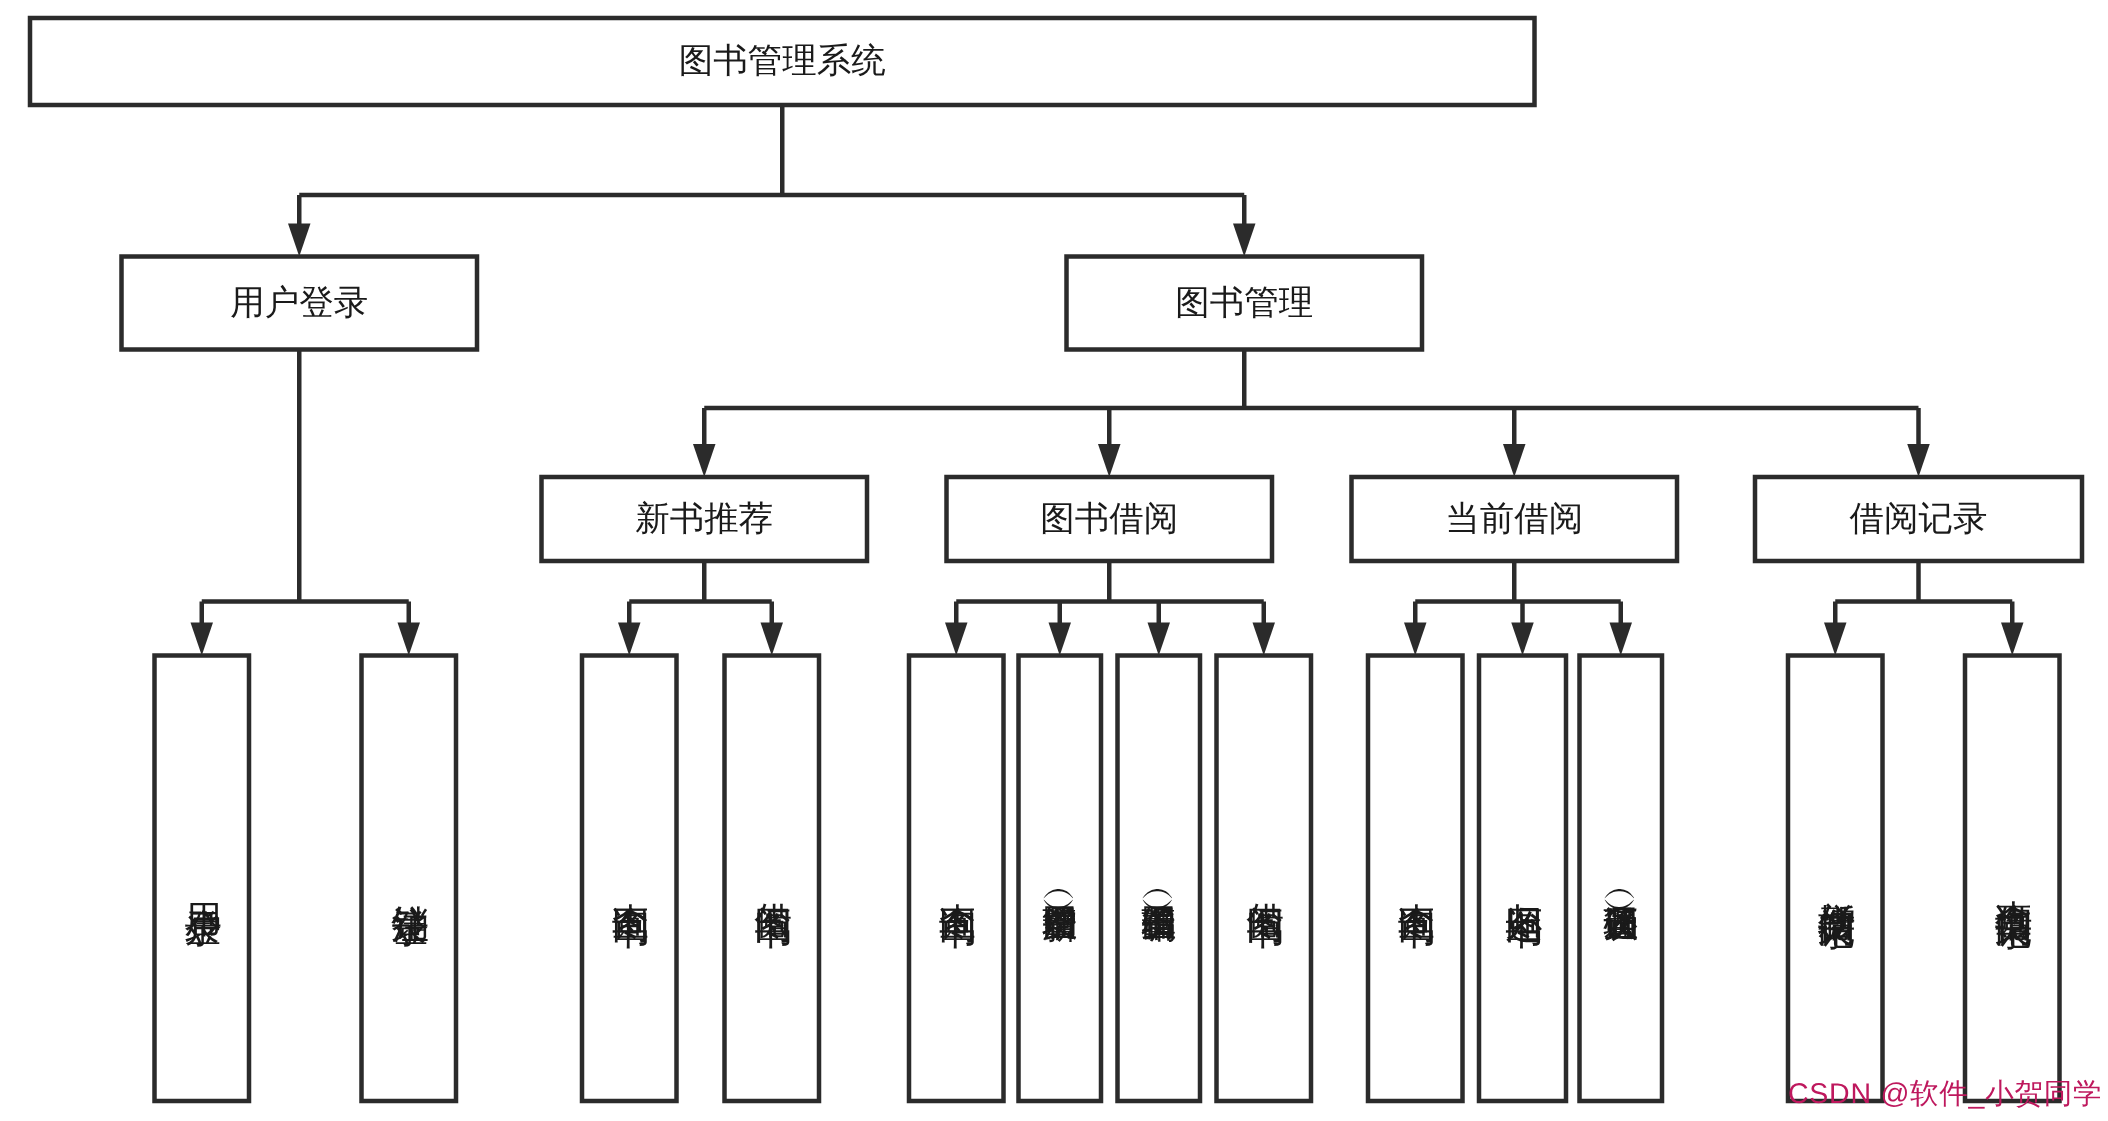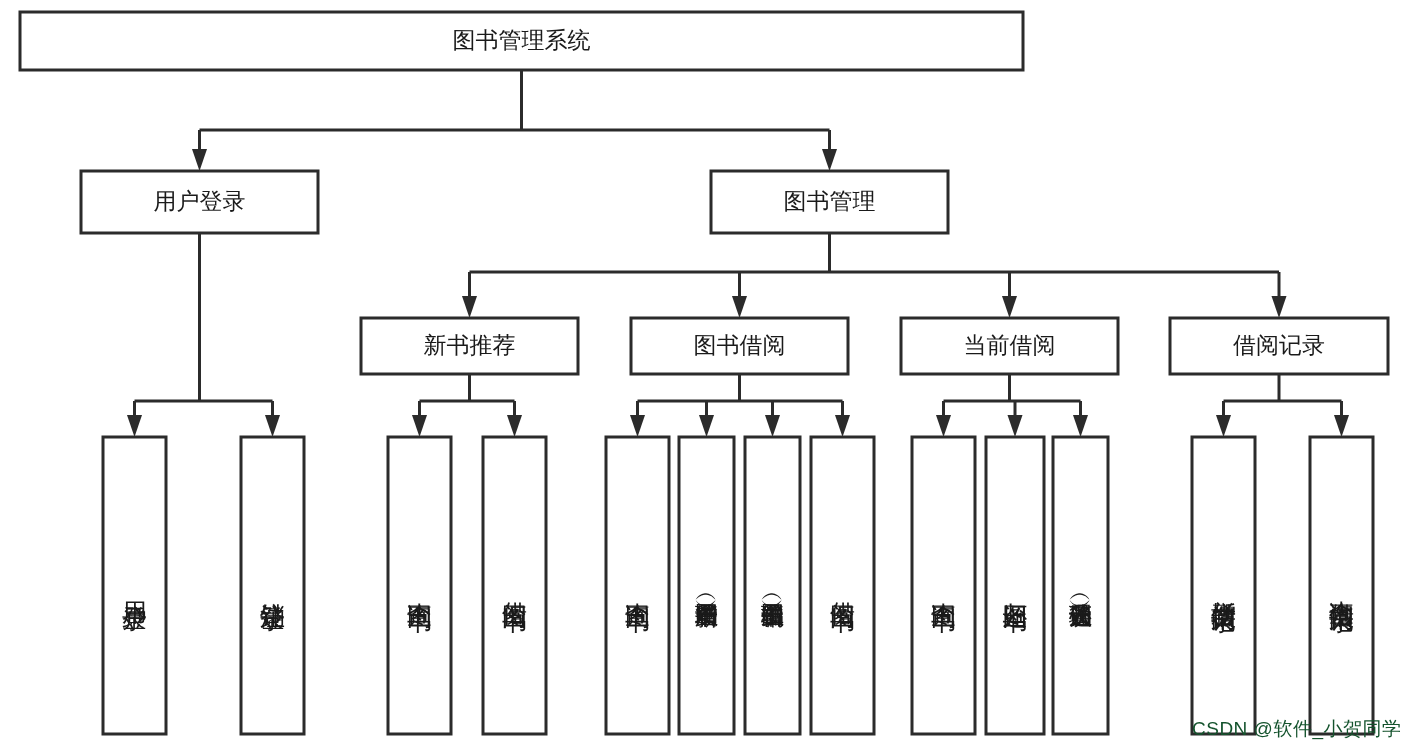--- a/index.html
+++ b/index.html
@@ -61,21 +61,21 @@
     line-height: 1.08;
     letter-spacing: 2px;
     color: #1a1a1a;
     white-space: nowrap;
     pointer-events: none;
   }
   .watermark {
     position: absolute;
     font-family: "Liberation Sans", "DejaVu Sans", sans-serif;
     font-size: 19px;
-    color: #14532d;
+    color: #be185d;
     white-space: nowrap;
     letter-spacing: 0.5px;
   }
 </style>
 </head>
 <body>
 
 <div id="diagram-root">
 
   <svg class="flow" viewBox="0 0 1405 747" xmlns="http://www.w3.org/2000/svg">

